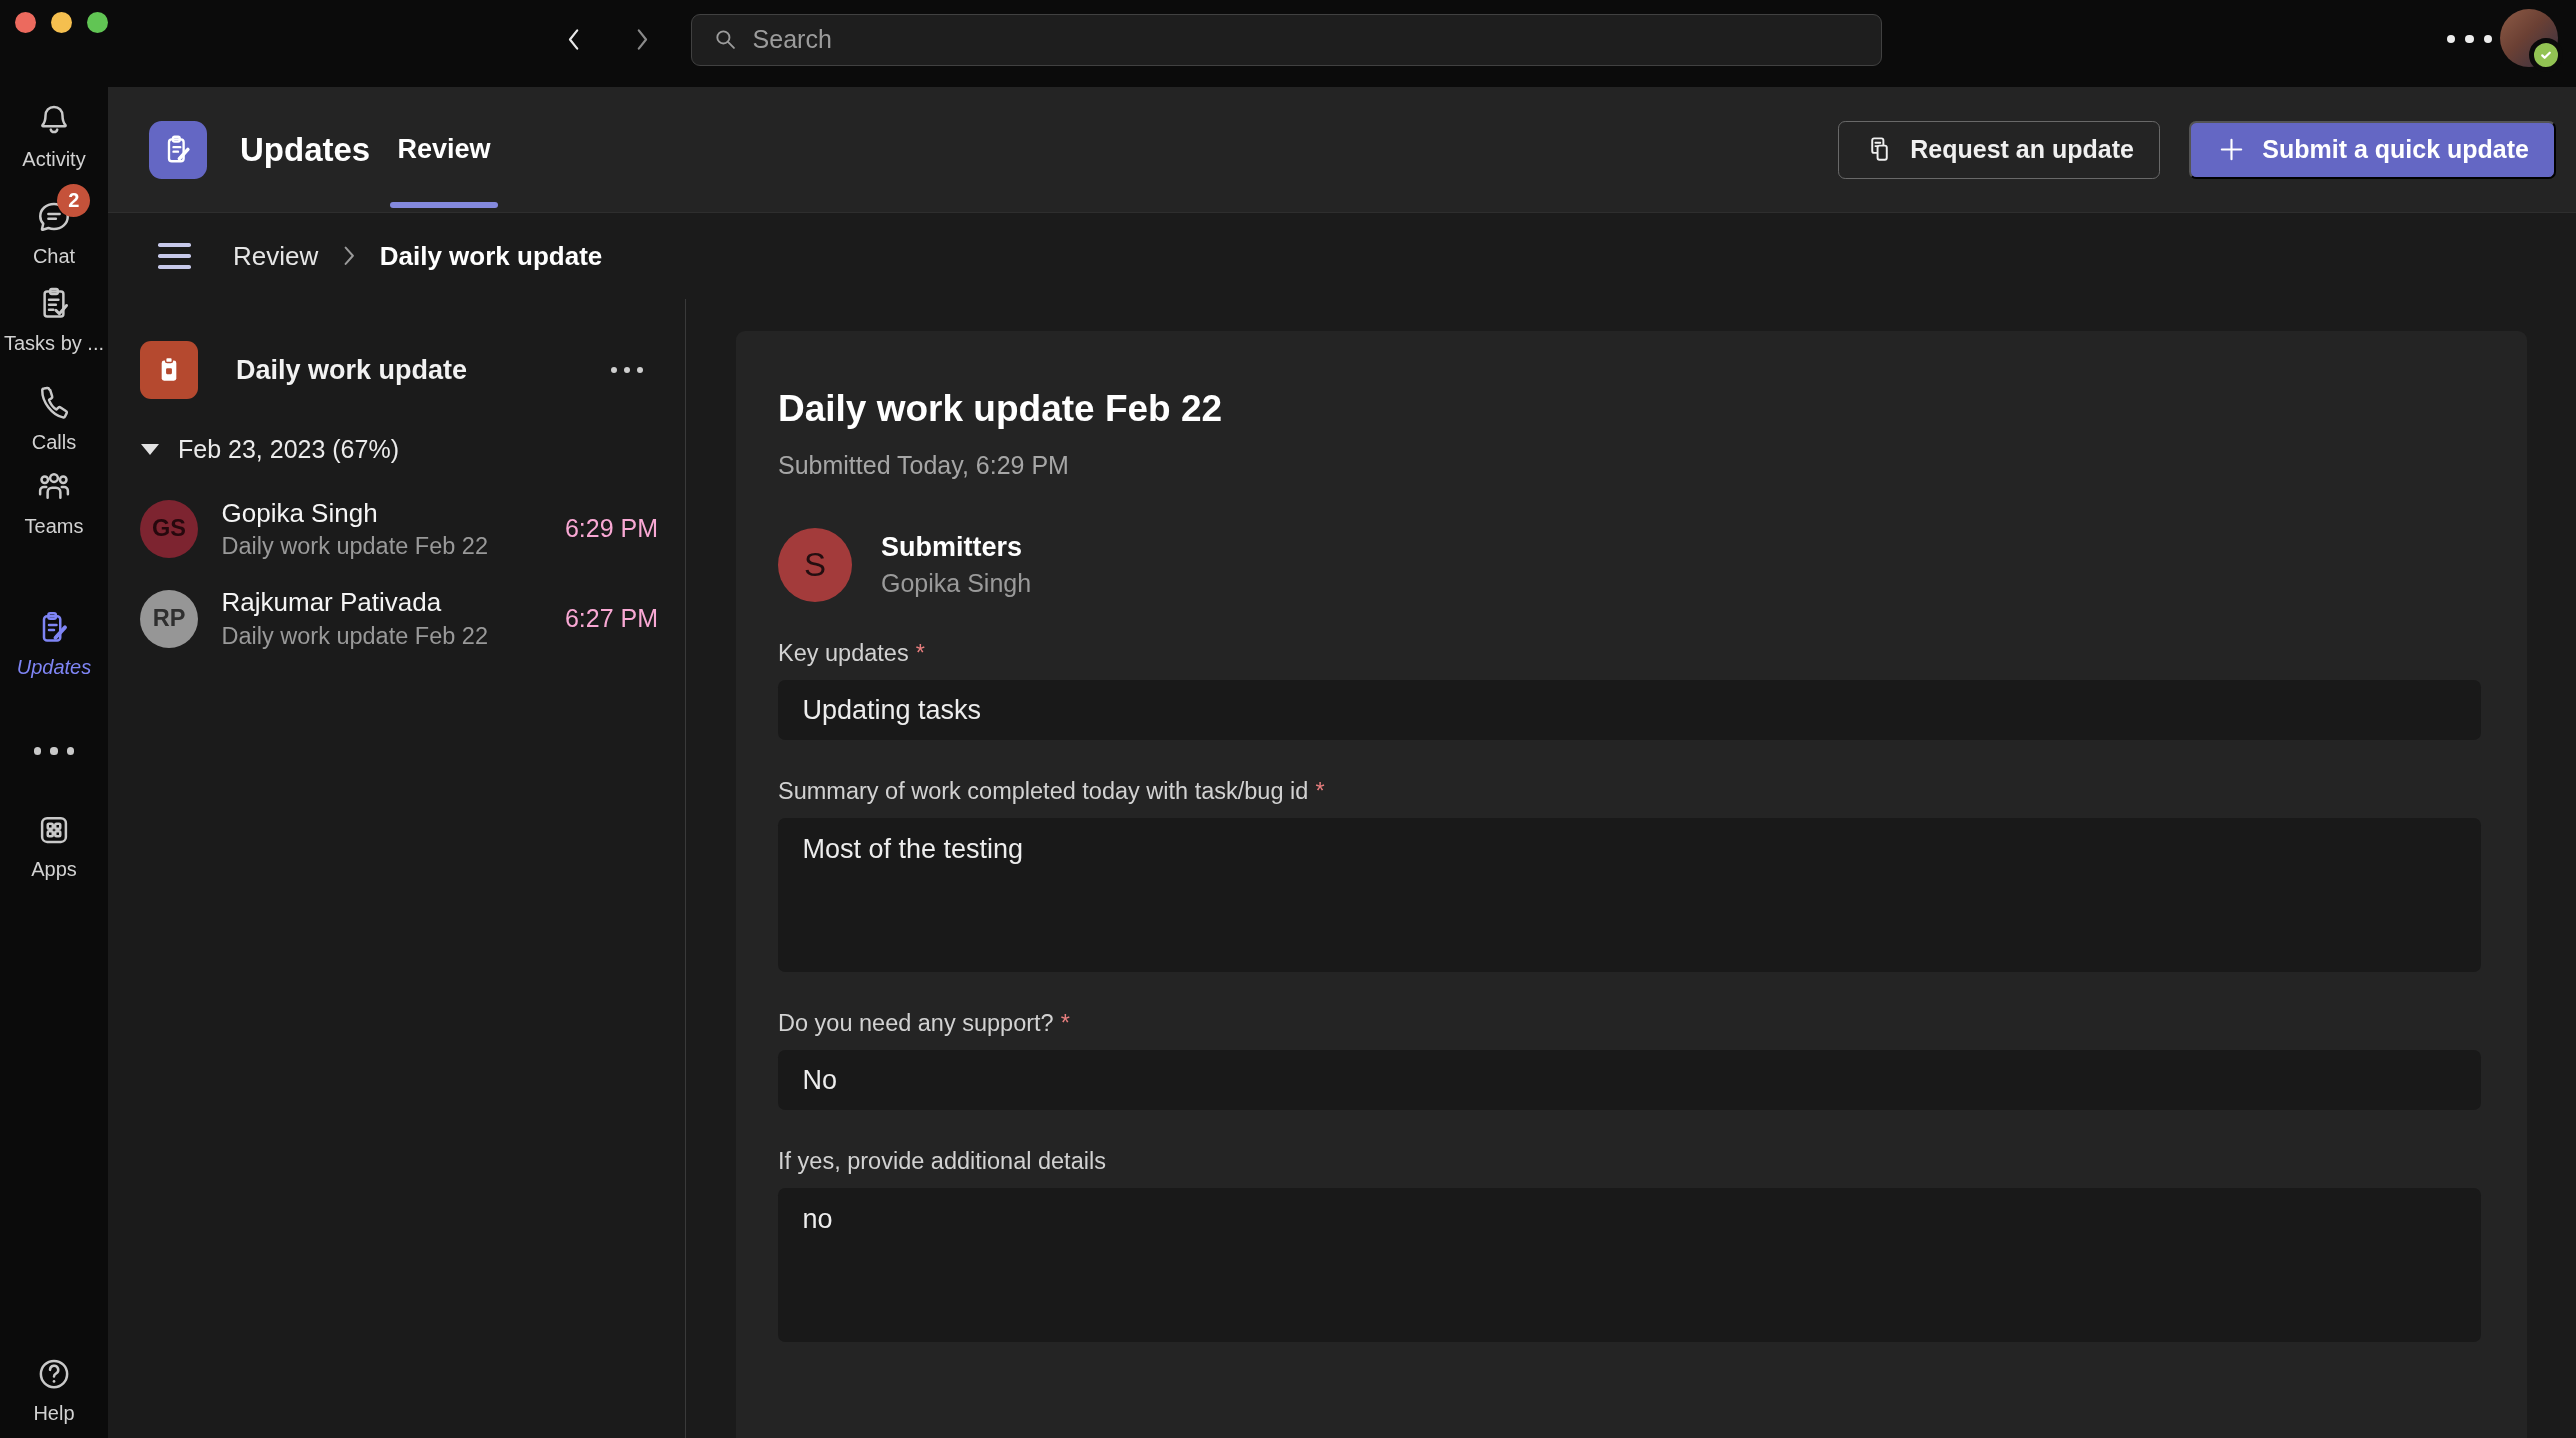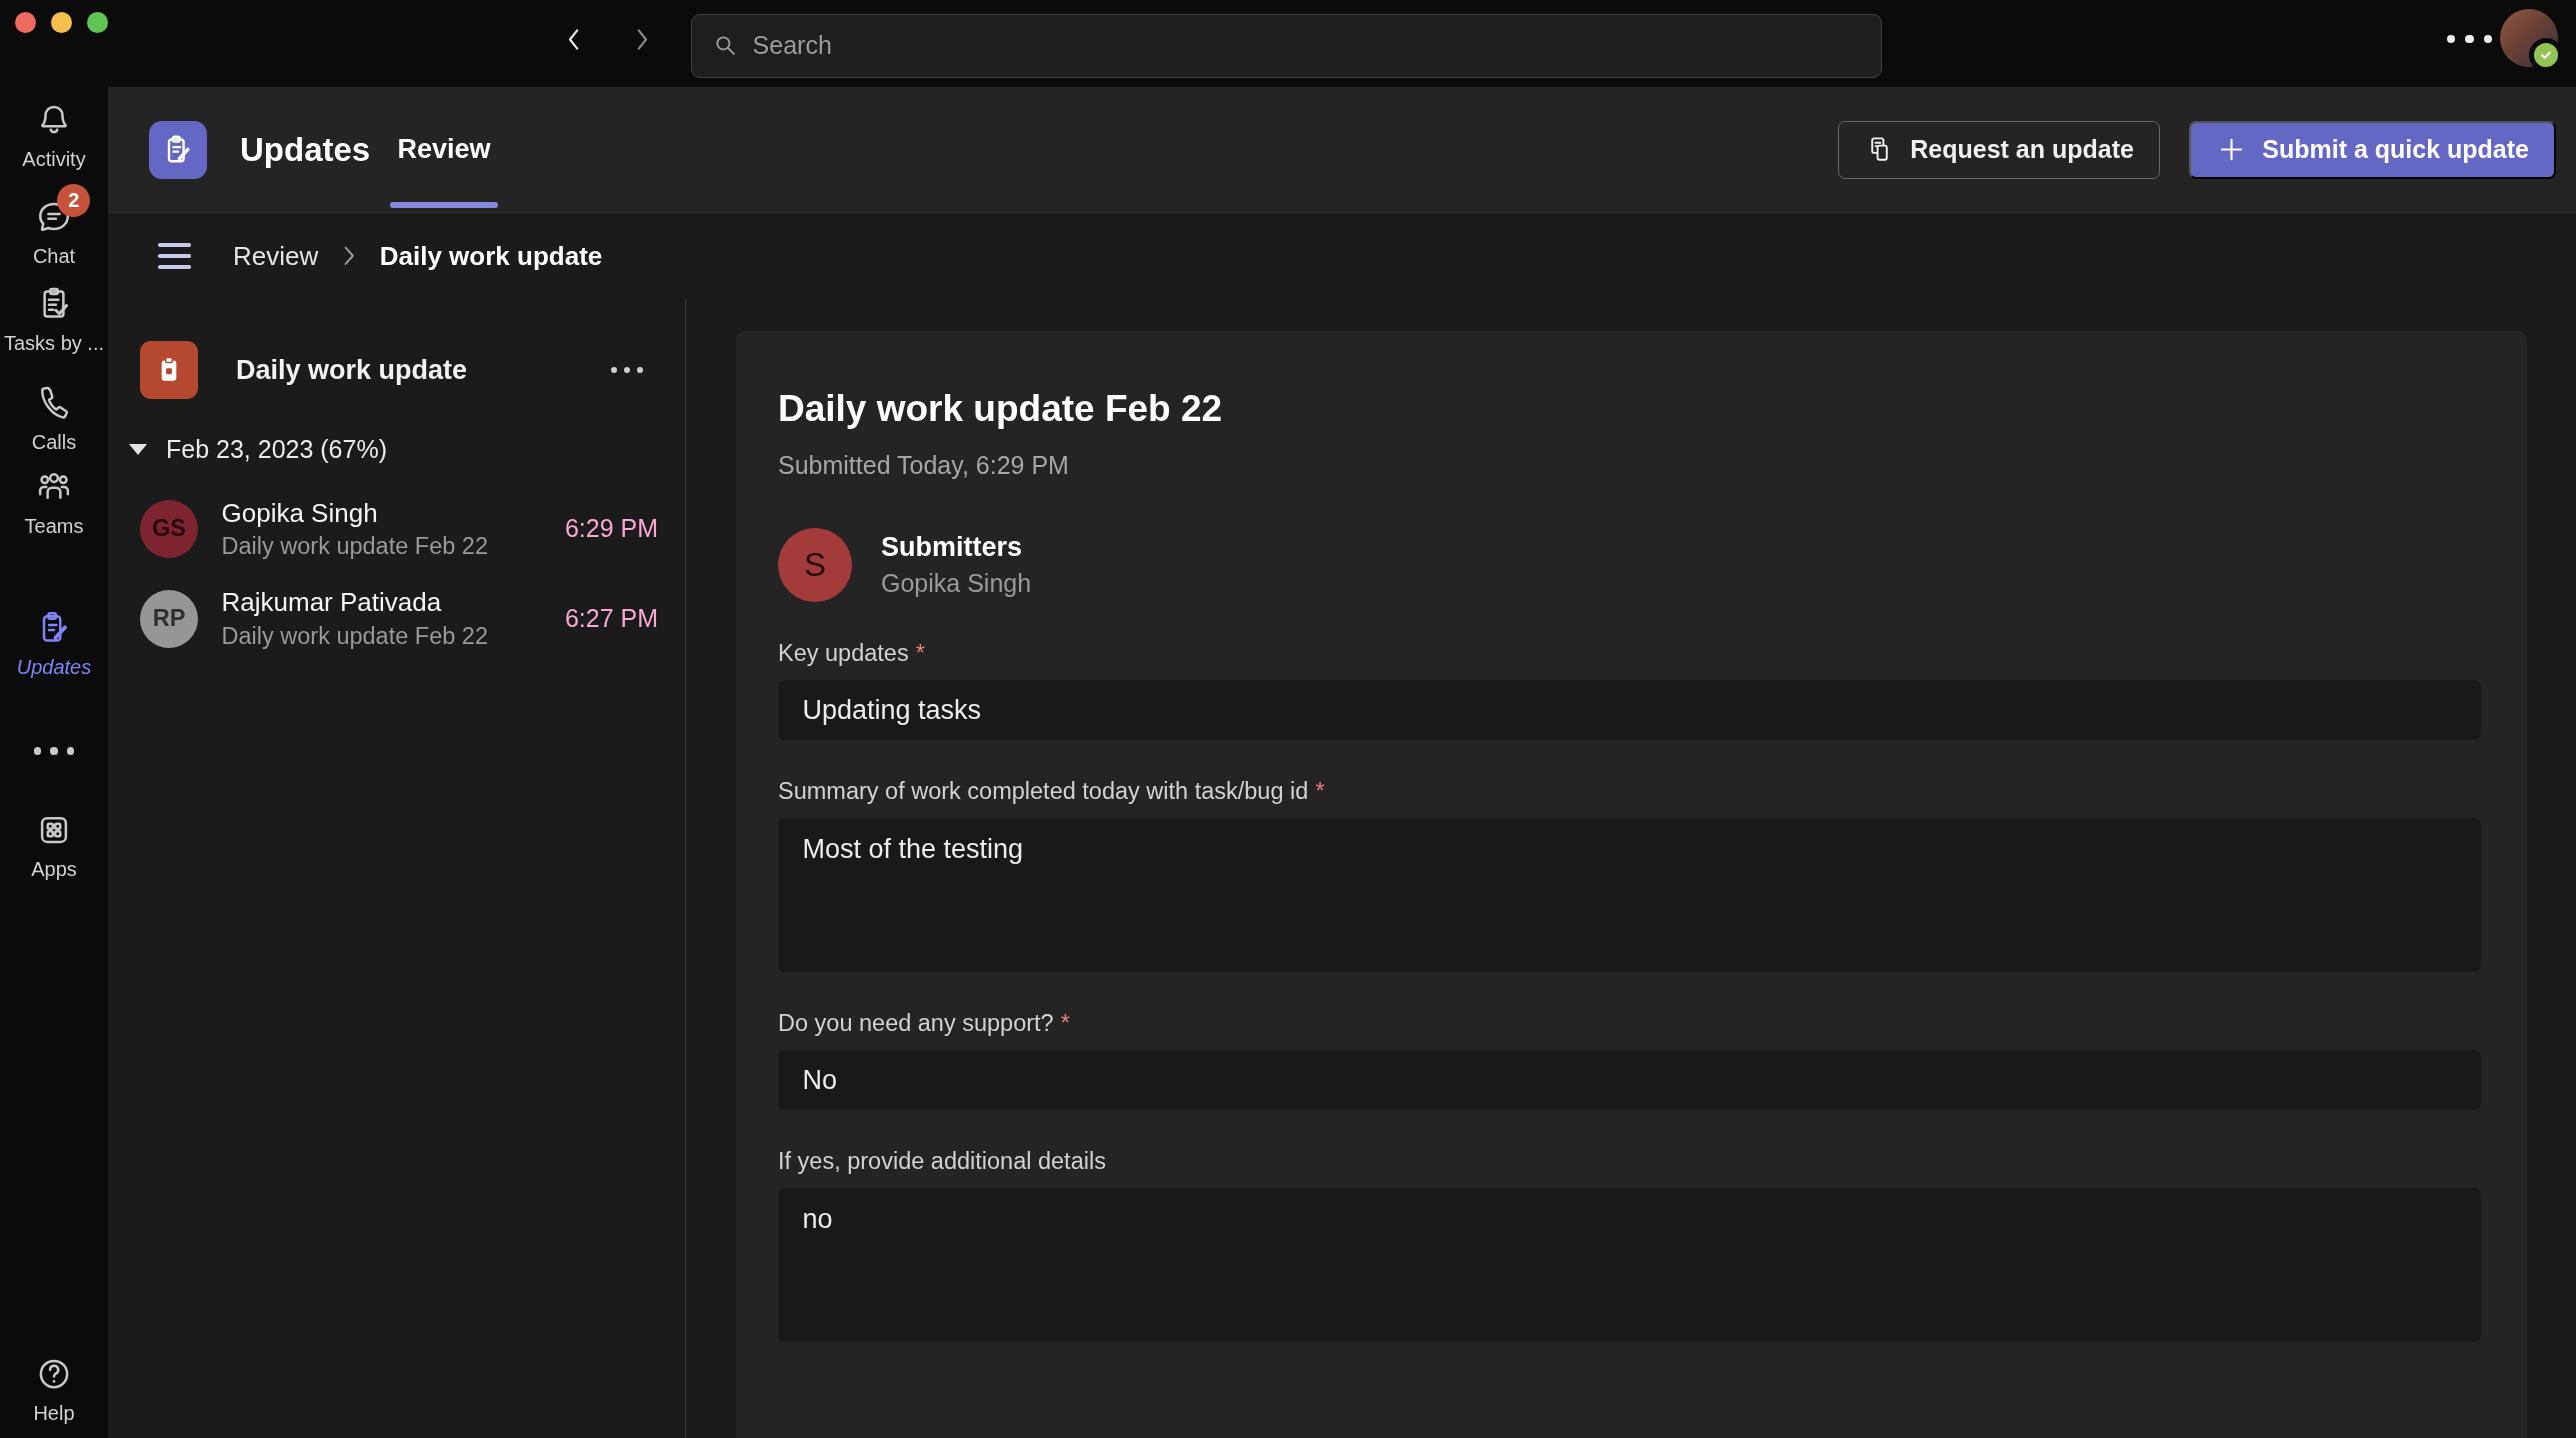--- a/index.html
+++ b/index.html
@@ -11,21 +11,21 @@
   .topbar{position:absolute;left:0;top:0;width:100%;height:87px;background:#0b0b0b;}
   .traffic{position:absolute;left:14.5px;top:11.8px;display:flex;gap:15.4px;}
   .light{width:21px;height:21px;border-radius:50%;cursor:pointer;}
   .light.red{background:var(--traffic-red,#ec6a5e);}
   .light.yellow{background:var(--traffic-yellow,#f5bf4f);}
   .light.green{background:var(--traffic-green,#61c554);}
   .nav-arrows{position:absolute;left:560px;top:25px;display:flex;gap:38px;align-items:center;}
   .arrow{width:29px;height:33px;cursor:pointer;}
   .arrow.back{color:#e8e8e8;}
   .arrow.fwd{color:#8a8a8a;}
-  .searchbox{position:absolute;left:691px;top:13.6px;width:1191px;height:64px;background:#1e1e1e;
+  .searchbox{position:absolute;left:691px;top:13.6px;width:1191px;height:52px;background:#1e1e1e;
              border:0.9px solid #414141;border-radius:9px;display:flex;align-items:center;
              padding:0 20px;gap:13.6px;color:#9c9c9c;font-size:25px;cursor:text;box-sizing:border-box;}
   .search-glyph{width:27px;height:27px;color:#9c9c9c;}
   .topbar-more{position:absolute;left:2442px;top:30px;display:flex;gap:10px;cursor:pointer;padding:5.4px;}
   .topbar-more i{width:8.1px;height:8.1px;border-radius:50%;background:#ededed;}
   .user-avatar{position:absolute;left:2500px;top:9px;width:58px;height:58px;border-radius:50%;cursor:pointer;
                background:linear-gradient(135deg,#8d5a45 0%,#6b4034 45%,#343043 100%);}
   .presence{position:absolute;right:-5.4px;bottom:-5.4px;width:34px;height:34px;border-radius:50%;
             background:var(--presence,#92c353);border:5.4px solid #0b0b0b;box-sizing:border-box;
             display:flex;align-items:center;justify-content:center;}
@@ -74,21 +74,21 @@
   .body{position:absolute;left:0;top:212px;right:0;bottom:0;display:flex;}
 
   
   .panel{width:578px;flex:none;border-right:0.9px solid #3a3a3a;box-sizing:border-box;}
   .panel-header{display:flex;align-items:center;padding:42px 40px 0 32px;}
   .panel-icon{width:58px;height:58px;border-radius:11px;background:var(--panel-icon,#b5492f);
               display:flex;align-items:center;justify-content:center;flex:none;}
   .panel-title{margin-left:38px;font-size:27px;font-weight:700;color:#f2f2f2;}
   .panel-more{margin-left:auto;display:flex;gap:7.2px;cursor:pointer;padding:7.2px 1.8px;}
   .panel-more i{width:5.9px;height:5.9px;border-radius:50%;background:#cfcfcf;}
-  .group-row{display:flex;align-items:center;gap:19px;padding-left:21px;margin-top:36px;
+  .group-row{display:flex;align-items:center;gap:19px;padding-left:33px;margin-top:36px;
              font-size:25px;color:#ebebeb;cursor:pointer;}
   .caret{width:0;height:0;border-left:9px solid transparent;border-right:9px solid transparent;
          border-top:11px solid #e2e2e2;}
   .panel-list{margin-top:20px;}
   .p-item{display:flex;align-items:center;padding:13.6px 27px 13.6px 32px;cursor:pointer;}
   .p-avatar{width:58px;height:58px;border-radius:50%;display:flex;align-items:center;justify-content:center;
             font-size:23.5px;font-weight:700;flex:none;}
   .p-avatar.gs{background:var(--avatar-gs,#7d2430);color:#26080d;}
   .p-avatar.rp{background:var(--avatar-rp,#969696);color:#2f2f2f;}
   .p-texts{margin-left:23.5px;min-width:0;}

